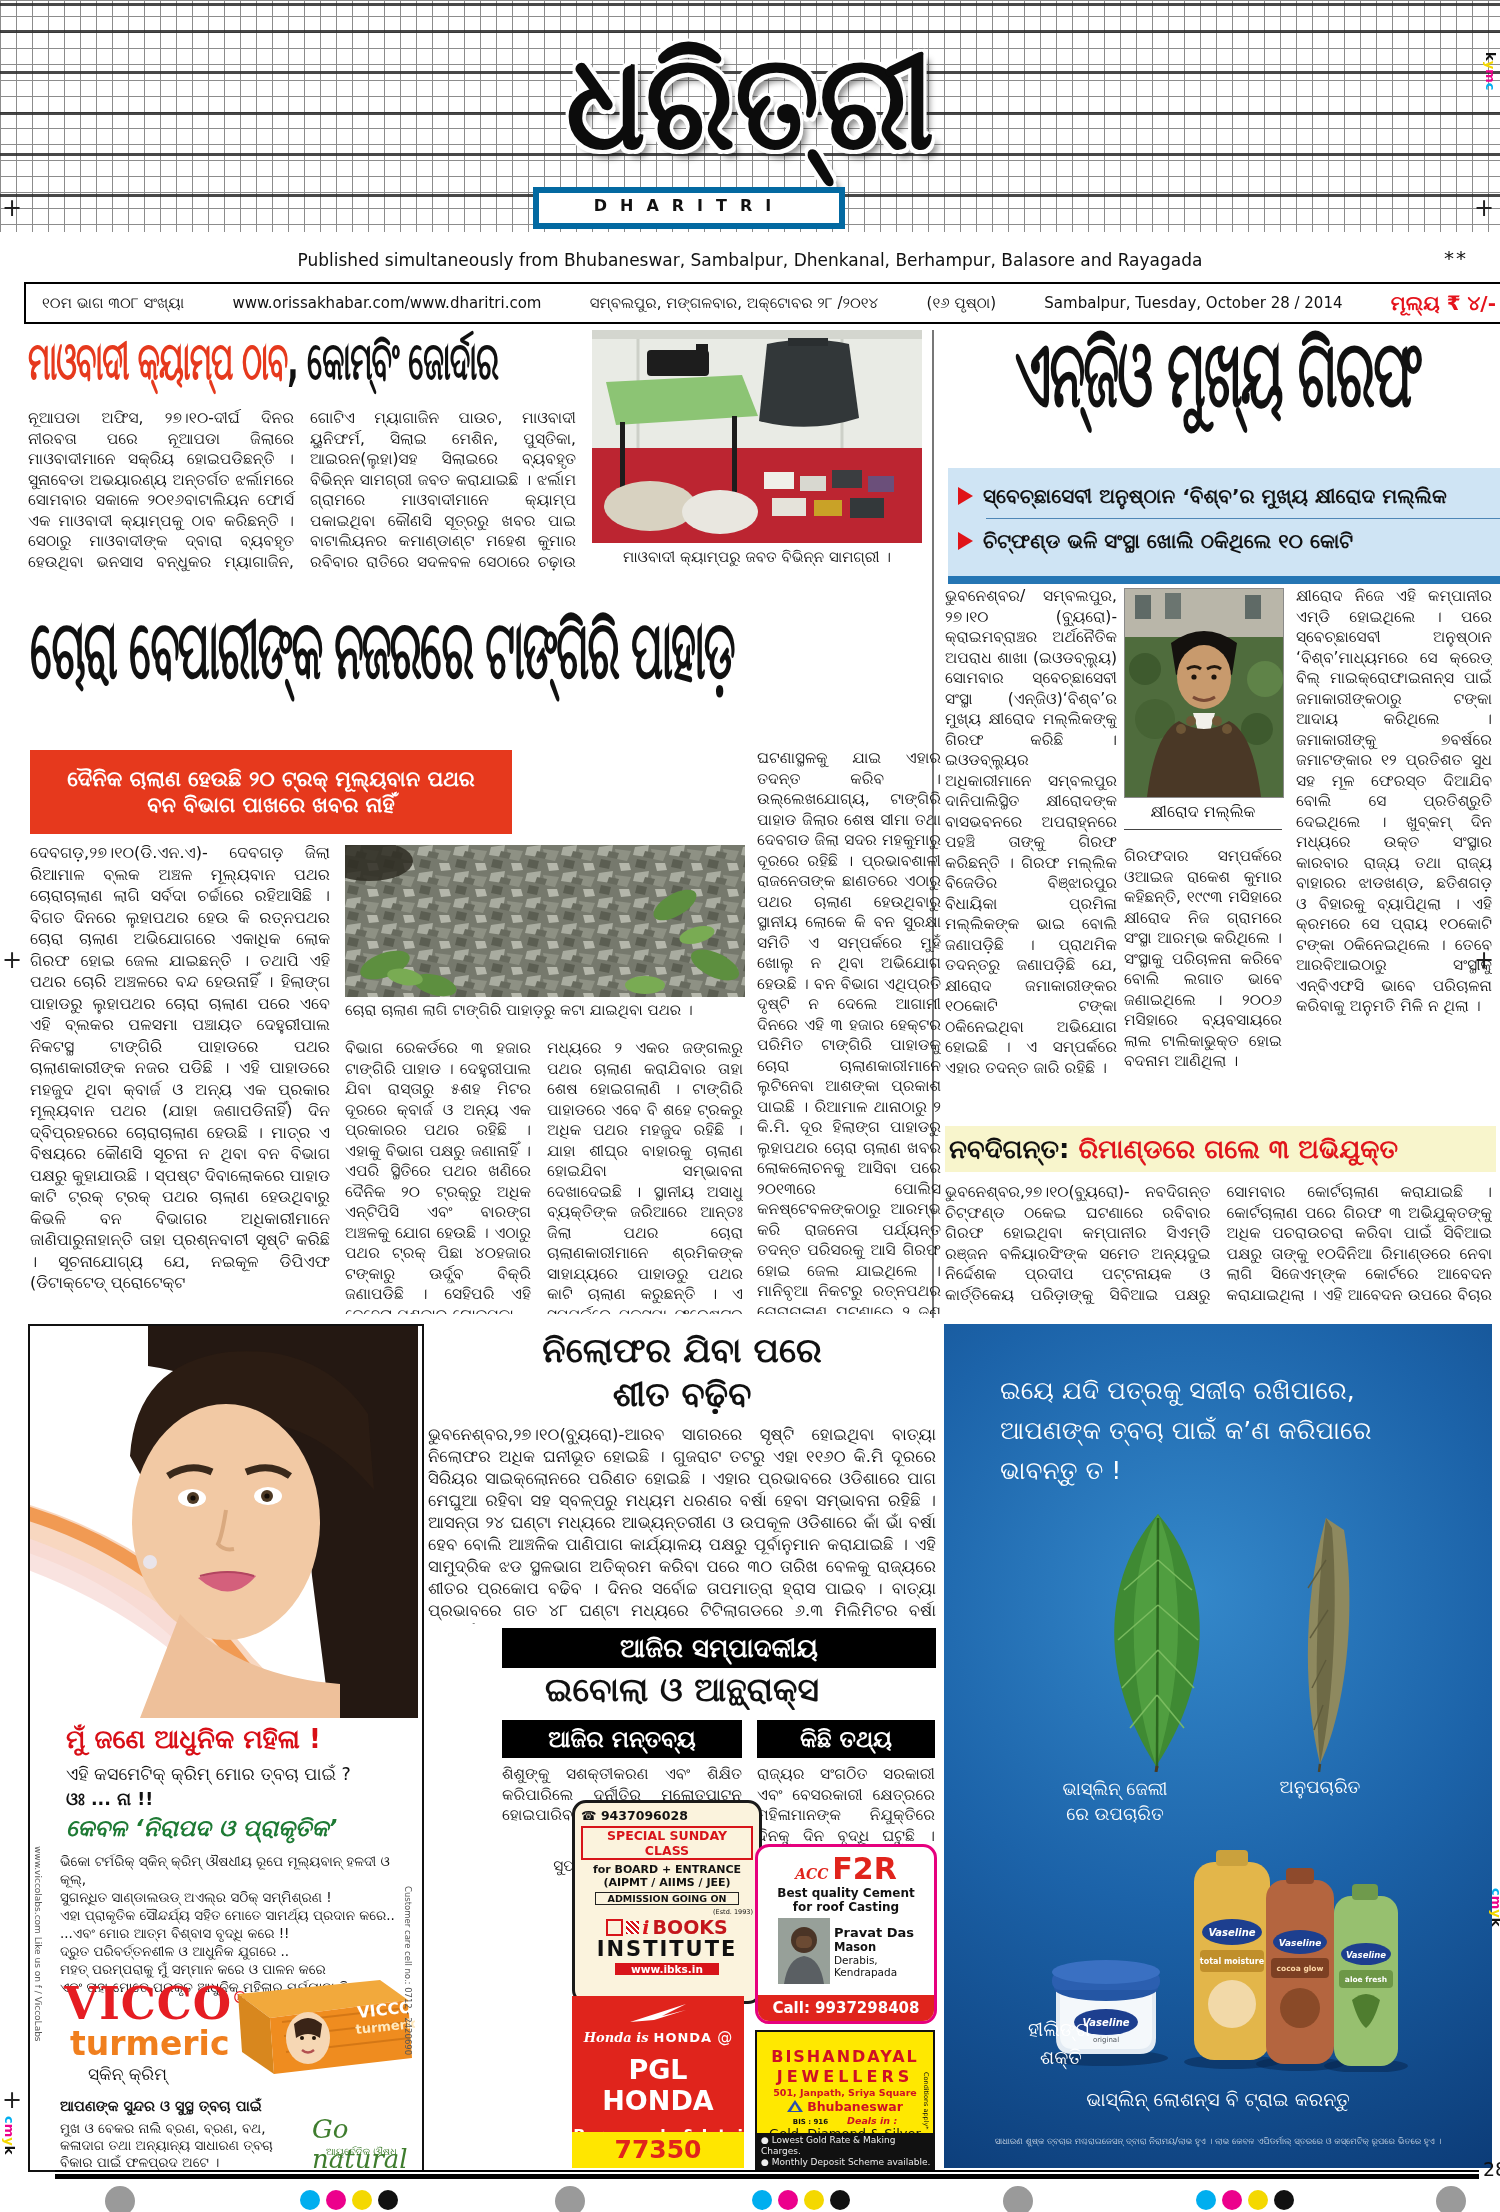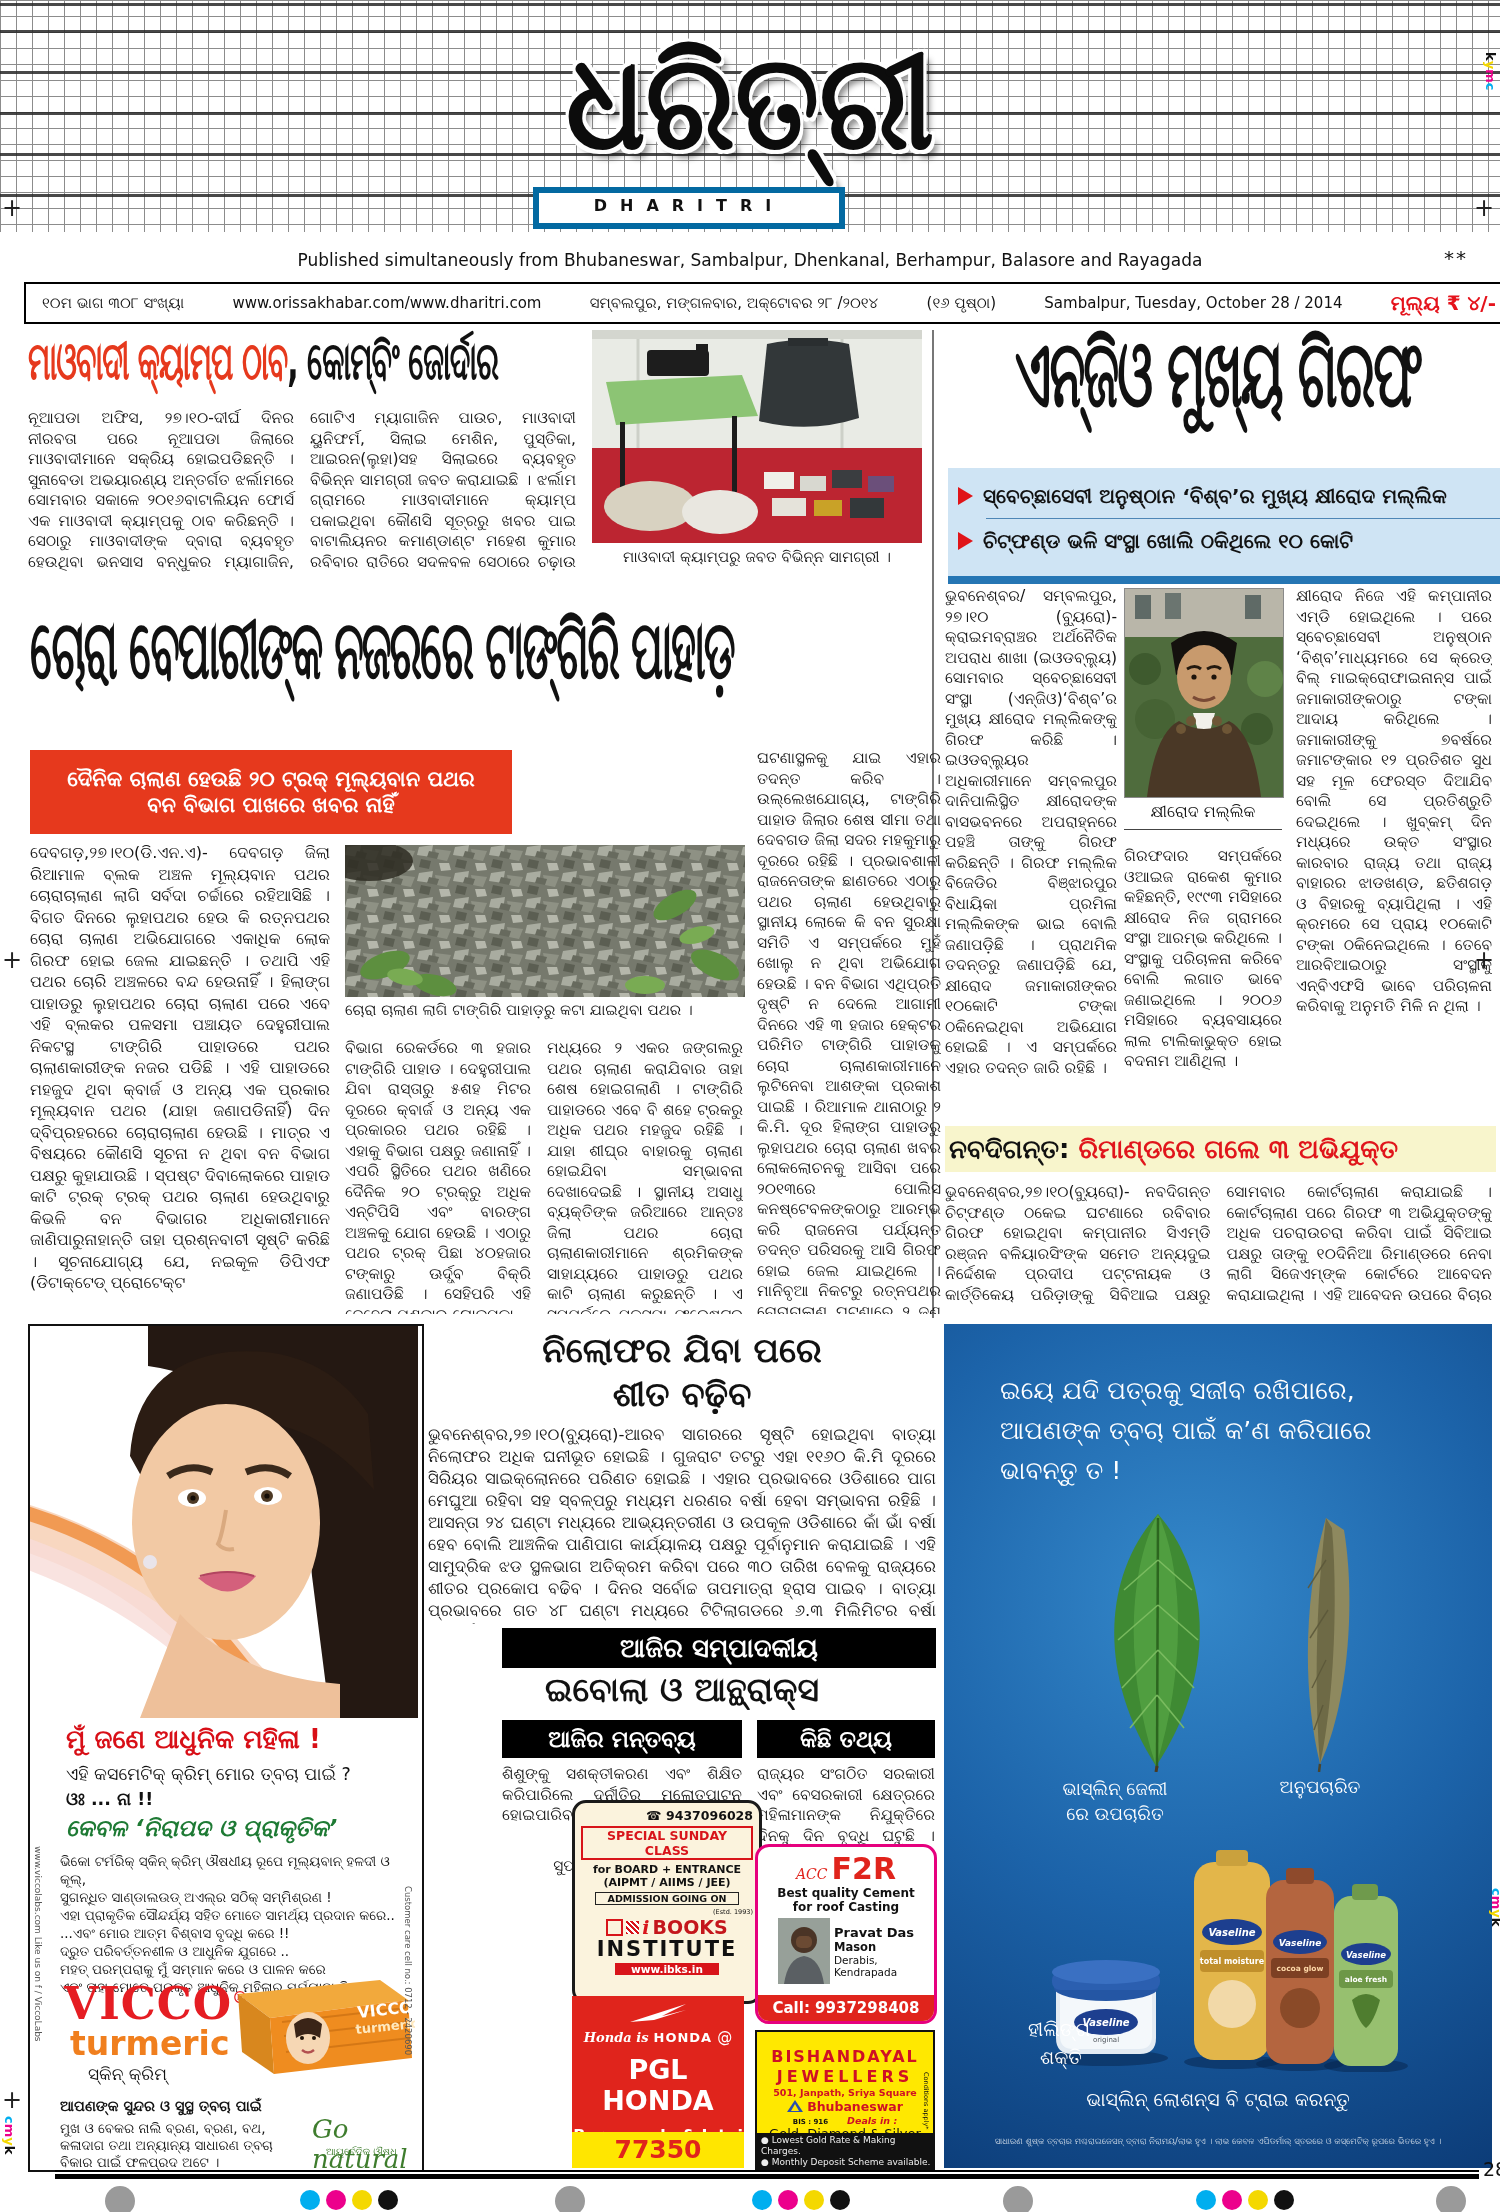--- a/index.html
+++ b/index.html
@@ -373,21 +373,21 @@
         <path d="M338,160 q14,-12 28,0 q-6,22 -14,28 q-8,-6 -14,-28 z" fill="#4f7d2f"></path>
       </g>
     </svg>
     <div class="b" style="left:84px;top:694px;font-size:19px">ହୀଲିଙ୍ଗ</div>
     <div class="b" style="left:96px;top:722px;font-size:19px">ଶକ୍ତି</div>
     <div class="b c" style="left:0;top:764px;width:548px;font-size:19px">ଭାସ୍‌ଲିନ୍ ଲୋଶନ୍ସ ବି ଟ୍ରାଇ କରନ୍ତୁ</div>
     <div class="b c" style="left:30px;top:812px;width:488px;font-size:8.5px;opacity:.75">ସାଧାରଣ ଶୁଷ୍କ ତ୍ବଚାର ମଶ୍ଚରାଇଜେସନ୍ ଦ୍ବାରା ନିରାମୟ/ଲାଭ ହୁଏ । ଲାଭ କେବଳ ଏପିଡର୍ମାଲ୍ ସ୍ତରରେ ଓ କସ୍ମେଟିକ୍ ରୂପରେ ଭିତରେ ହୁଏ ।</div>
   </div>
 
   <div id="ibooks" class="b">
-    <div style="text-align:right;font-size:12.5px;font-weight:800">☎ 9437096028</div>
+    <div style="text-align:left;font-size:12.5px;font-weight:800">☎ 9437096028</div>
     <div style="border:2px solid #d8141a;color:#d8141a;font-size:12.5px;font-weight:800;margin-top:3px">SPECIAL SUNDAY CLASS</div>
     <div style="font-size:11px;font-weight:800;margin-top:3px">for BOARD + ENTRANCE</div>
     <div style="font-size:11px;font-weight:800">(AIPMT / AIIMS / JEE)</div>
     <div style="border:1.5px solid #222;font-size:9.5px;font-weight:800;margin:3px 14px">ADMISSION GOING ON</div>
     <div style="text-align:right;font-size:6.5px">(Estd. 1993)</div>
     <div style="display:flex;align-items:center;justify-content:center;gap:3px">
       <span style="width:13px;height:13px;border:2.5px solid #d8141a;display:inline-block"></span>
       <span style="width:13px;height:13px;display:inline-block;background:repeating-linear-gradient(45deg,#d8141a 0 2px,#fff 2px 4px)"></span>
       <span style="color:#d8141a;font-style:italic;font-weight:800;font-size:19px;font-family:'DejaVu Serif','Liberation Serif',serif">i</span>
       <span style="color:#c4161c;font-weight:800;font-size:19px">BOOKS</span>
@@ -405,21 +405,21 @@
       <span style="font-weight:800;letter-spacing:1px">HONDA</span>
       <span style="font-size:15px">@</span>
     </div>
     <div style="font-size:27px;font-weight:800;margin-top:8px">PGL HONDA</div>
     <div style="font-size:16px;font-weight:800;margin-top:10px">Baramunda &amp; Jatni</div>
     <div style="position:absolute;bottom:0;left:0;width:100%;height:36px;background:#ffe600;color:#e0241c;font-size:25px;font-weight:800;line-height:36px">77350 12345</div>
   </div>
 
   <div id="acc" class="b">
     <div style="display:flex;justify-content:center;align-items:baseline;gap:4px;margin-top:4px">
-      <span style="color:#e0241c;font-style:italic;font-weight:400;font-size:14px;font-family:'DejaVu Serif','Liberation Serif',serif">ACC</span>
+      <span style="color:#e0241c;font-style:italic;font-weight:700;font-size:14px;font-family:'DejaVu Serif','Liberation Serif',serif">ACC</span>
       <span style="color:#e0241c;font-weight:800;font-size:30px">F2R</span>
     </div>
     <div style="font-size:12px;font-weight:800;line-height:14px;padding:0 8px">Best quality Cement for roof Casting</div>
     <div style="display:flex;justify-content:center;gap:4px;margin-top:4px;align-items:center">
       <svg width="52" height="66" viewBox="0 0 52 66">
         <rect width="52" height="66" fill="#97a099"></rect>
         <circle cx="26" cy="22" r="13" fill="#4a3426"></circle>
         <rect x="18" y="18" width="16" height="12" rx="5" fill="#6b4a33"></rect>
         <path d="M6,66 q4,-26 20,-28 q16,2 20,28 z" fill="#5a5f63"></path>
       </svg>

